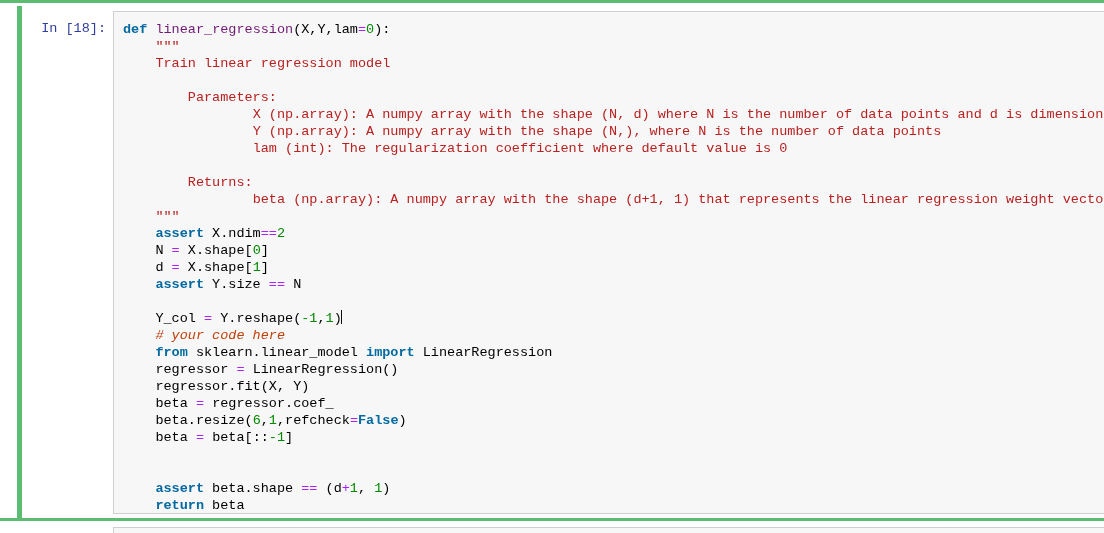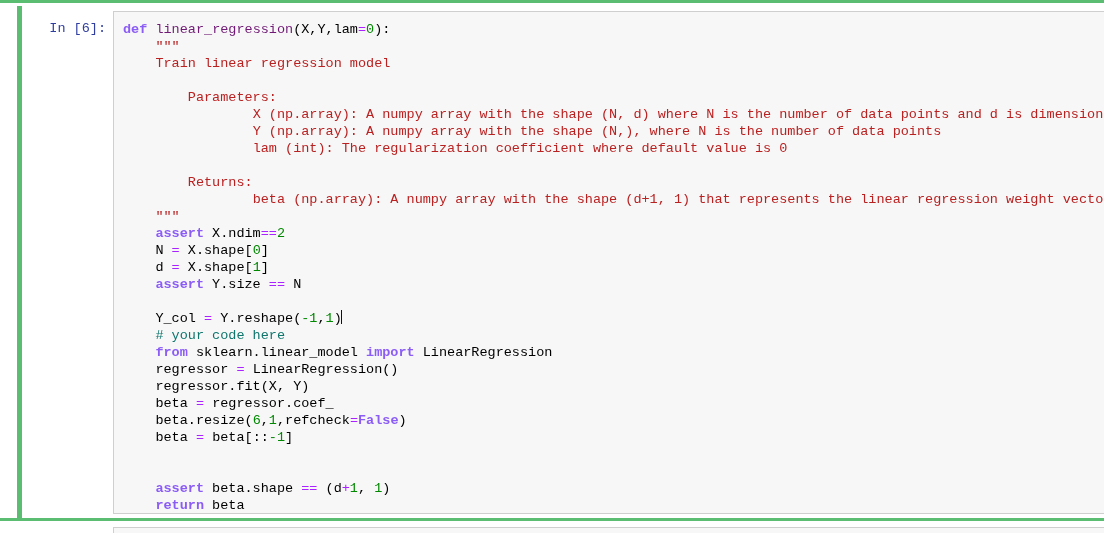--- a/index.html
+++ b/index.html
@@ -78,26 +78,26 @@
     font-family: "Liberation Mono", "DejaVu Sans Mono", monospace;
     font-size: 13.5px;
     line-height: 17px;
     color: #000000;
     white-space: pre;
     tab-size: 4;
   }
   .code .ln { display: block; height: 17px; }
 
   
-  .tok-kw       { color: #8b5cf6; font-weight: bold; }   
+  .tok-kw       { color: #0369a1; font-weight: bold; }   
   .tok-def      { color: #701a75; }                          
   .tok-str      { color: #ba2121; }                       
   .tok-num      { color: #080; }                          
   .tok-op       { color: #a2f; }                          
-  .tok-com      { color: #0f766e; }
+  .tok-com      { color: #c2410c; font-style: italic; }
 
   
   .caret {
     display: inline-block;
     width: 0;
     border-left: 1.5px solid #111;
     height: 14px;
     vertical-align: -2px;
     margin-left: -1px;
   }
@@ -118,21 +118,21 @@
 </style>
 </head>
 <body>
 
 <div class="notebook">
 
   <div class="cell-selected">
     <div class="cell-leftbar"></div>
   </div>
 
-  <div class="prompt">In [6]:</div>
+  <div class="prompt">In [18]:</div>
 
   <div class="input-area">
     <pre class="code"><span class="ln"><span class="tok-kw">def</span> <span class="tok-def">linear_regression</span>(X,Y,lam<span class="tok-op">=</span><span class="tok-num">0</span>):</span><span class="ln">    <span class="tok-str">"""</span></span><span class="ln">    <span class="tok-str">Train linear regression model</span></span><span class="ln"><span class="tok-str"> </span></span><span class="ln">        <span class="tok-str">Parameters:</span></span><span class="ln">                <span class="tok-str">X (np.array): A numpy array with the shape (N, d) where N is the number of data points and d is dimension</span></span><span class="ln">                <span class="tok-str">Y (np.array): A numpy array with the shape (N,), where N is the number of data points</span></span><span class="ln">                <span class="tok-str">lam (int): The regularization coefficient where default value is 0</span></span><span class="ln"><span class="tok-str"> </span></span><span class="ln">        <span class="tok-str">Returns:</span></span><span class="ln">                <span class="tok-str">beta (np.array): A numpy array with the shape (d+1, 1) that represents the linear regression weight vector</span></span><span class="ln">    <span class="tok-str">"""</span></span><span class="ln">    <span class="tok-kw">assert</span> X.ndim<span class="tok-op">==</span><span class="tok-num">2</span></span><span class="ln">    N <span class="tok-op">=</span> X.shape[<span class="tok-num">0</span>]</span><span class="ln">    d <span class="tok-op">=</span> X.shape[<span class="tok-num">1</span>]</span><span class="ln">    <span class="tok-kw">assert</span> Y.size <span class="tok-op">==</span> N</span><span class="ln"> </span><span class="ln">    Y_col <span class="tok-op">=</span> Y.reshape(<span class="tok-num">-1</span>,<span class="tok-num">1</span>)<span class="caret"></span></span><span class="ln">    <span class="tok-com">#&nbsp;your code here</span></span><span class="ln">    <span class="tok-kw">from</span> sklearn.linear_model <span class="tok-kw">import</span> LinearRegression</span><span class="ln">    regressor <span class="tok-op">=</span> LinearRegression()</span><span class="ln">    regressor.fit(X, Y)</span><span class="ln">    beta <span class="tok-op">=</span> regressor.coef_</span><span class="ln">    beta.resize(<span class="tok-num">6</span>,<span class="tok-num">1</span>,refcheck<span class="tok-op">=</span><span class="tok-kw">False</span>)</span><span class="ln">    beta <span class="tok-op">=</span> beta[::<span class="tok-num">-1</span>]</span><span class="ln"> </span><span class="ln"> </span><span class="ln">    <span class="tok-kw">assert</span> beta.shape <span class="tok-op">==</span> (d<span class="tok-op">+</span><span class="tok-num">1</span>, <span class="tok-num">1</span>)</span><span class="ln">    <span class="tok-kw">return</span> beta</span></pre>
   </div>
 
   <div class="cell-next"></div>
 
 </div>
 
 </body></html>

